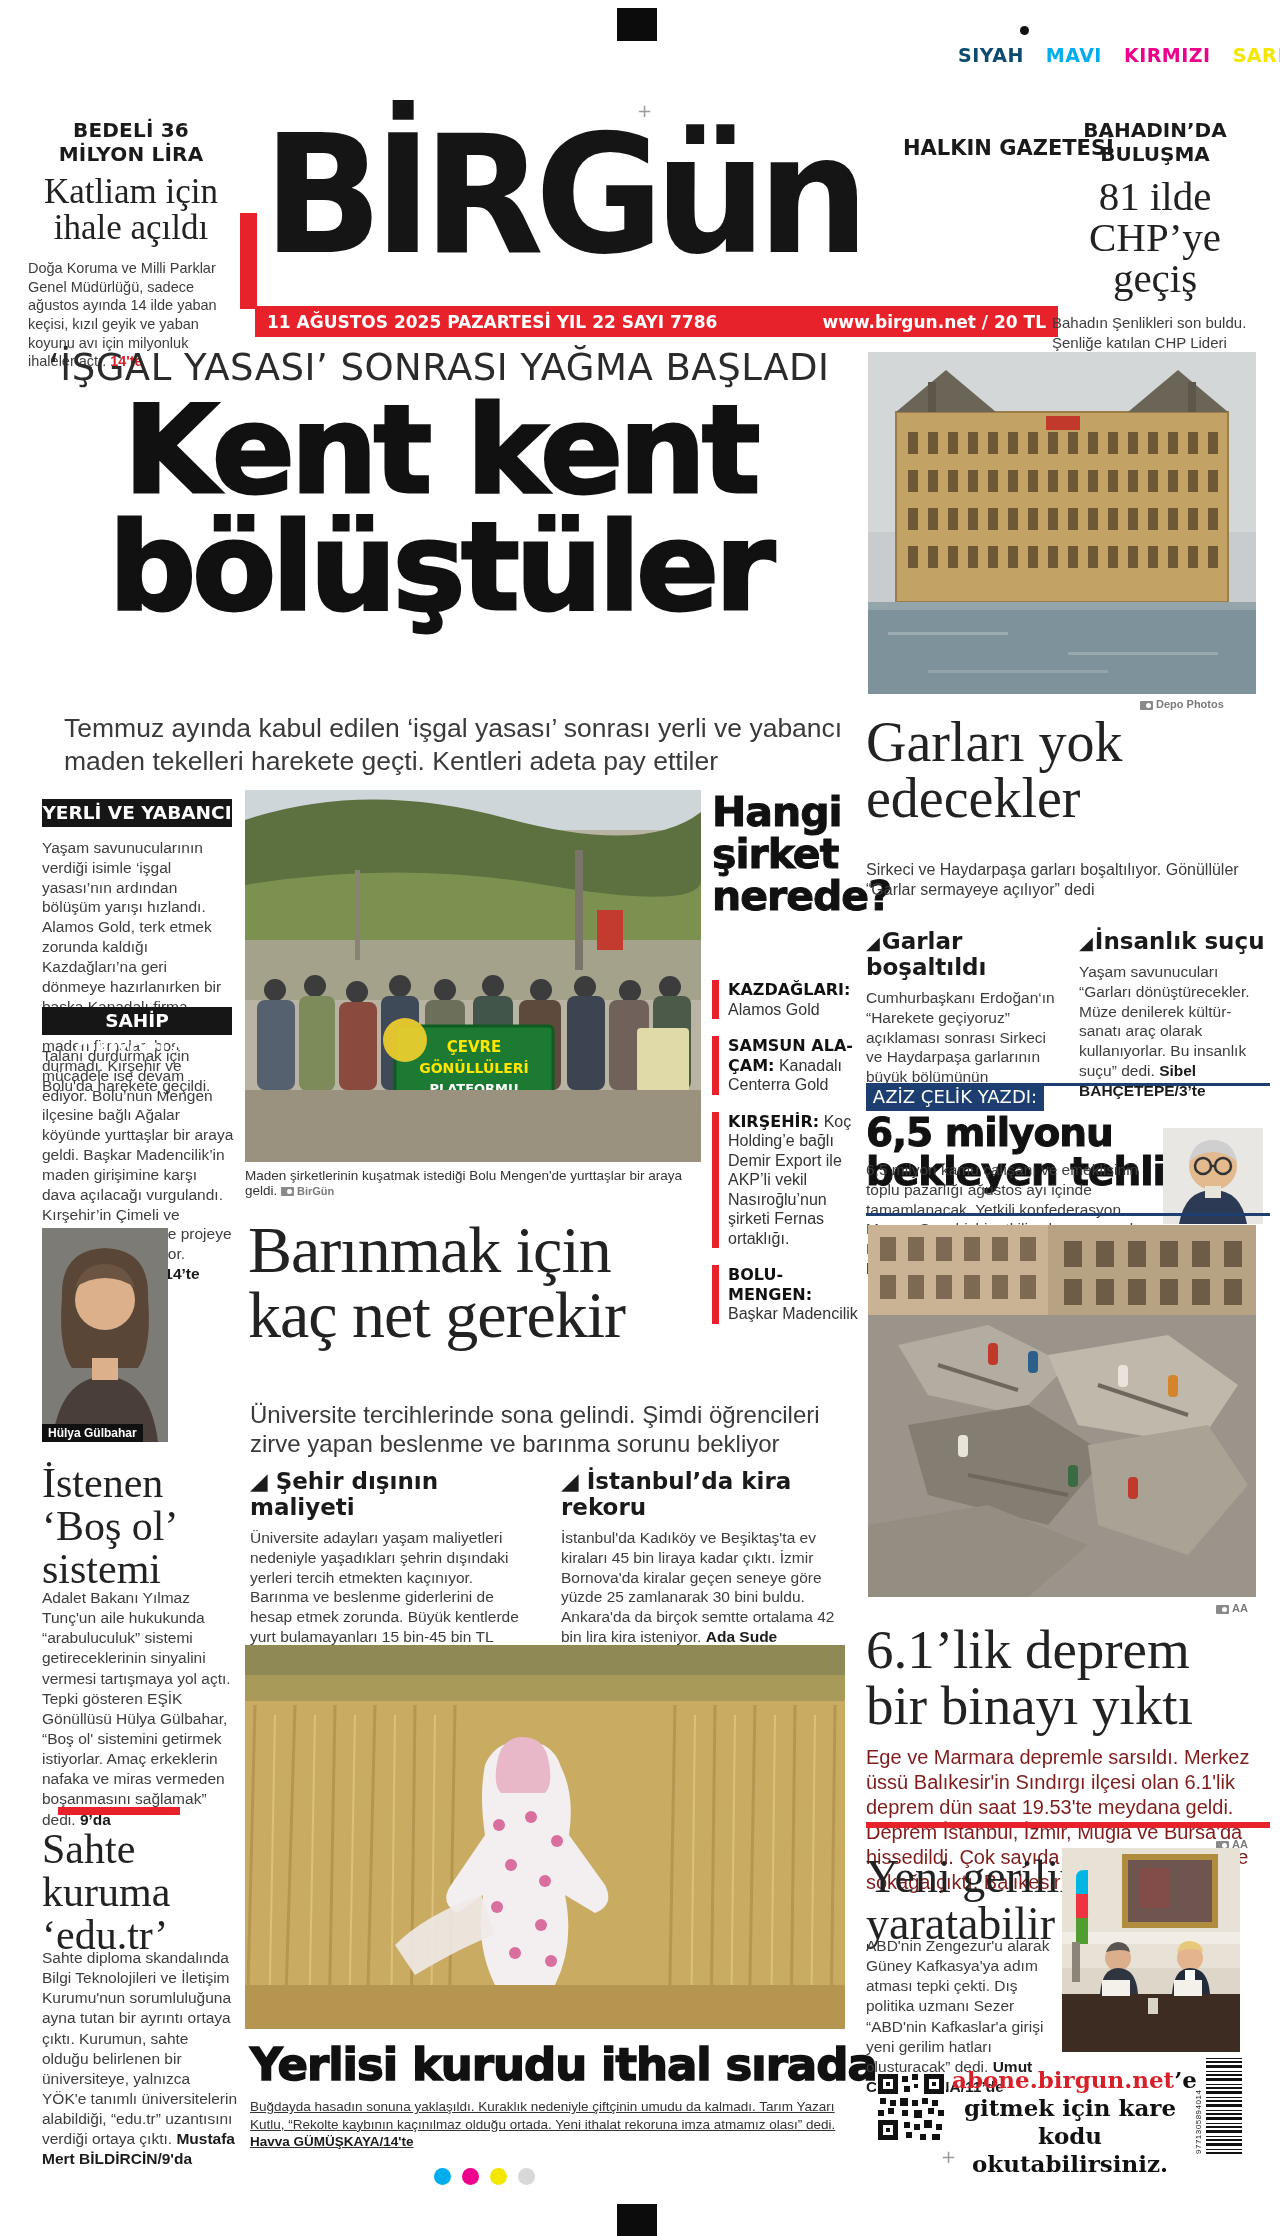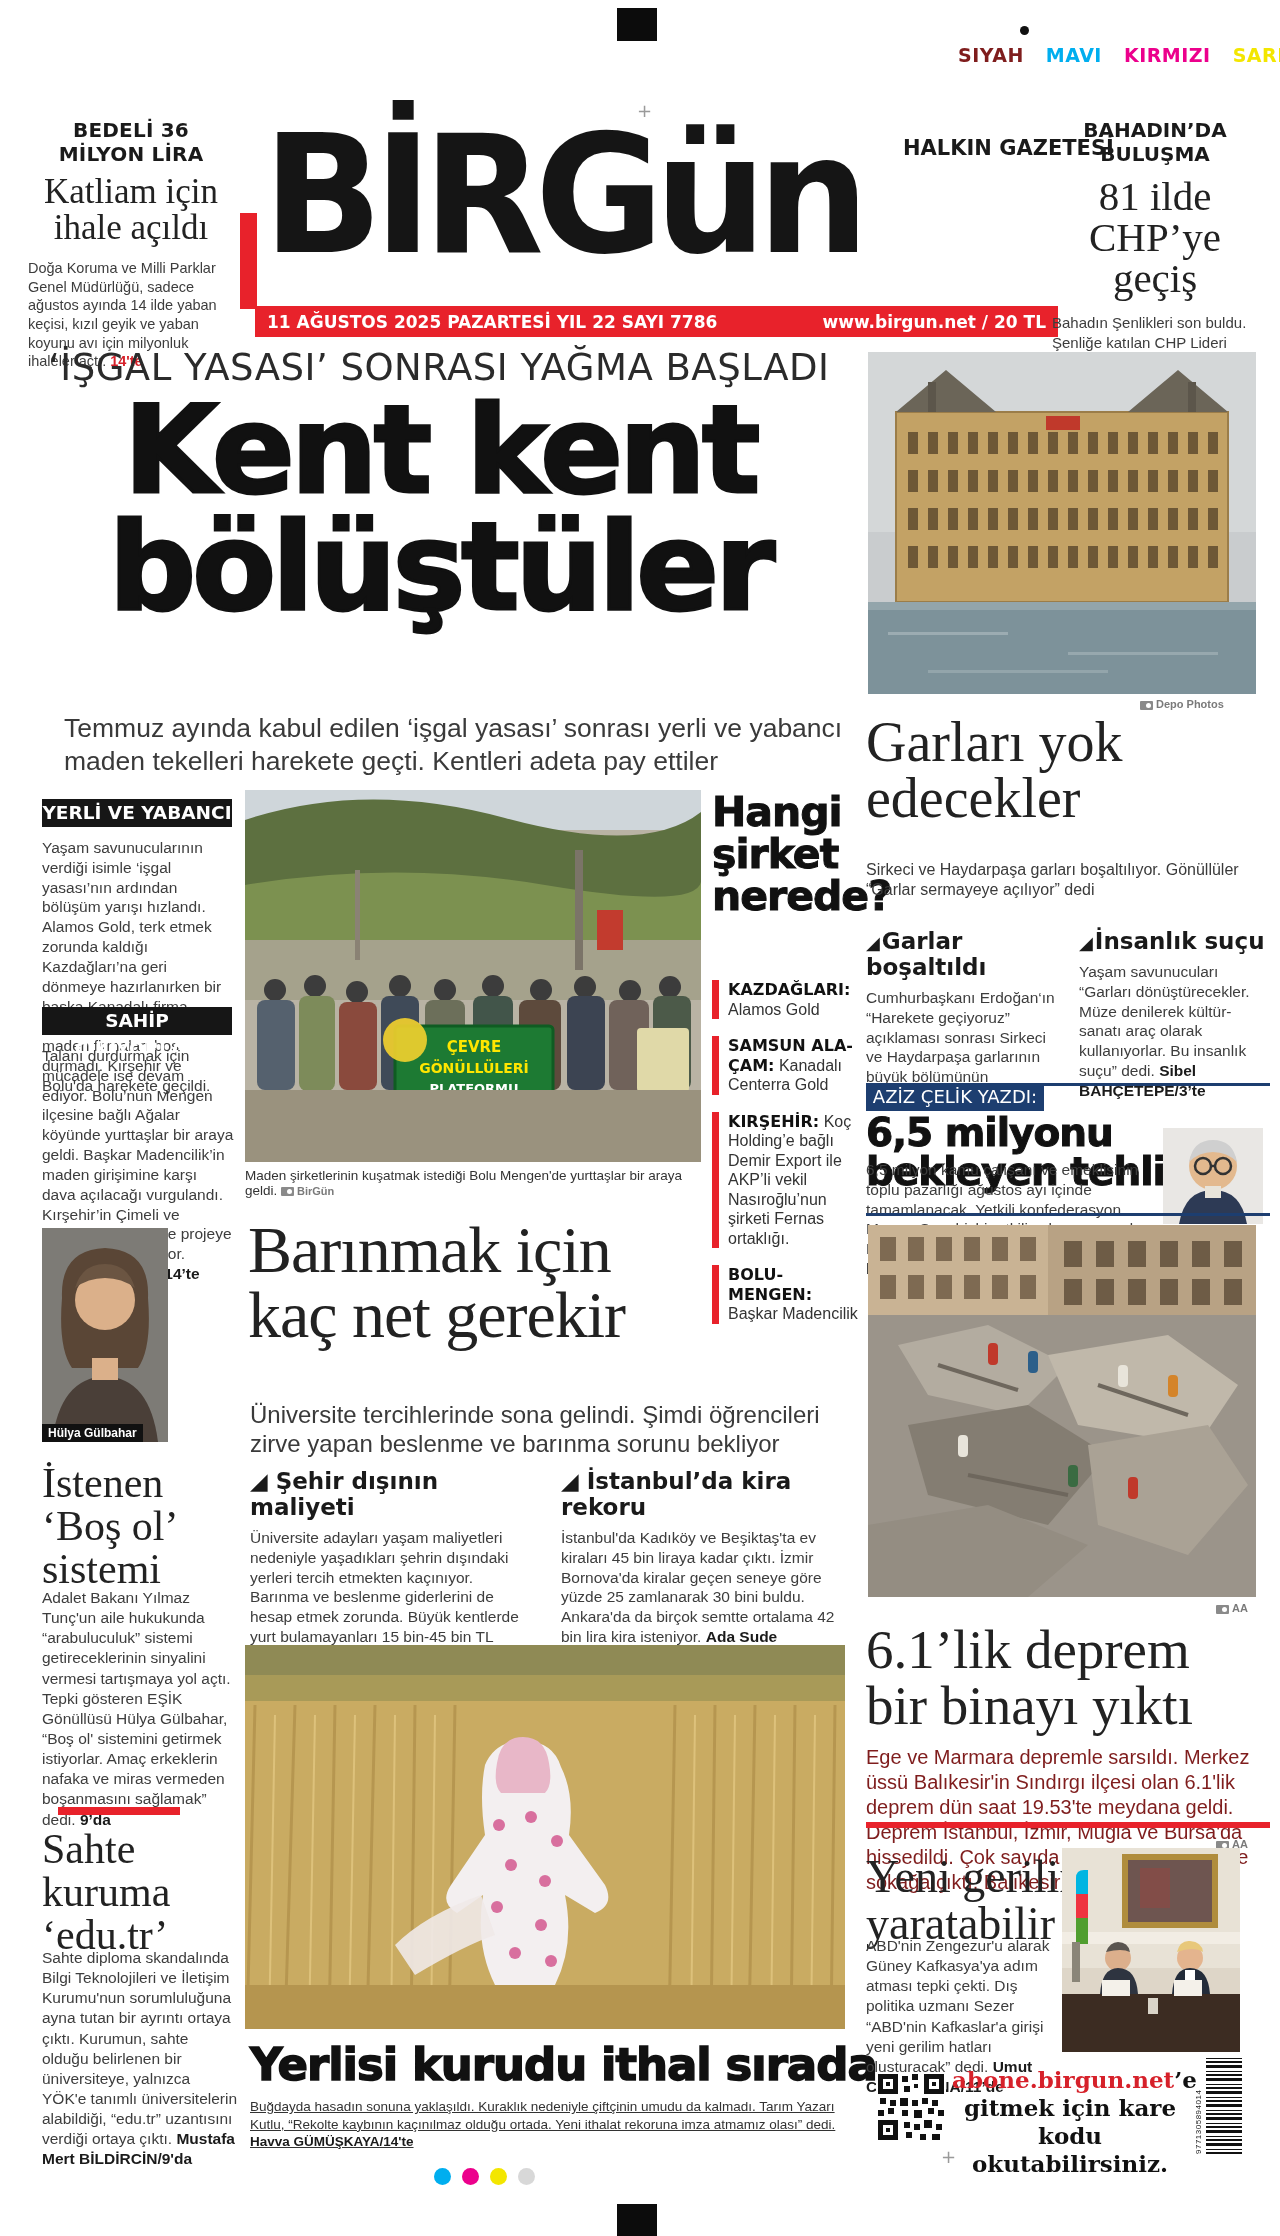--- a/index.html
+++ b/index.html
@@ -132,21 +132,21 @@
 </style>
 </head>
 <body>
 
 <div class="page">
 
   <div class="abs reg-square" style="left:617px; top:8px; width:40px; height:33px;"></div>
   <div class="abs reg-dot" style="left:1020px; top:26px;"></div>
   <div class="abs reg-plus" style="left:637px; top:100px;">+</div>
   <div class="abs cmyk-labels">
-    <span style="color:#7f1d1d">SIYAH</span>
+    <span style="color:#0c4a6e">SIYAH</span>
     <span style="color:#00aeef">MAVI</span>
     <span style="color:#ec008c">KIRMIZI</span>
     <span style="color:#f3e600">SARI</span>
   </div>
 
   <div class="abs topleft">
     <div class="kicker k">BEDELİ 36 MİLYON LİRA</div>
     <div class="serif h">
       <div>Katliam için</div>
       <div>ihale açıldı</div>

